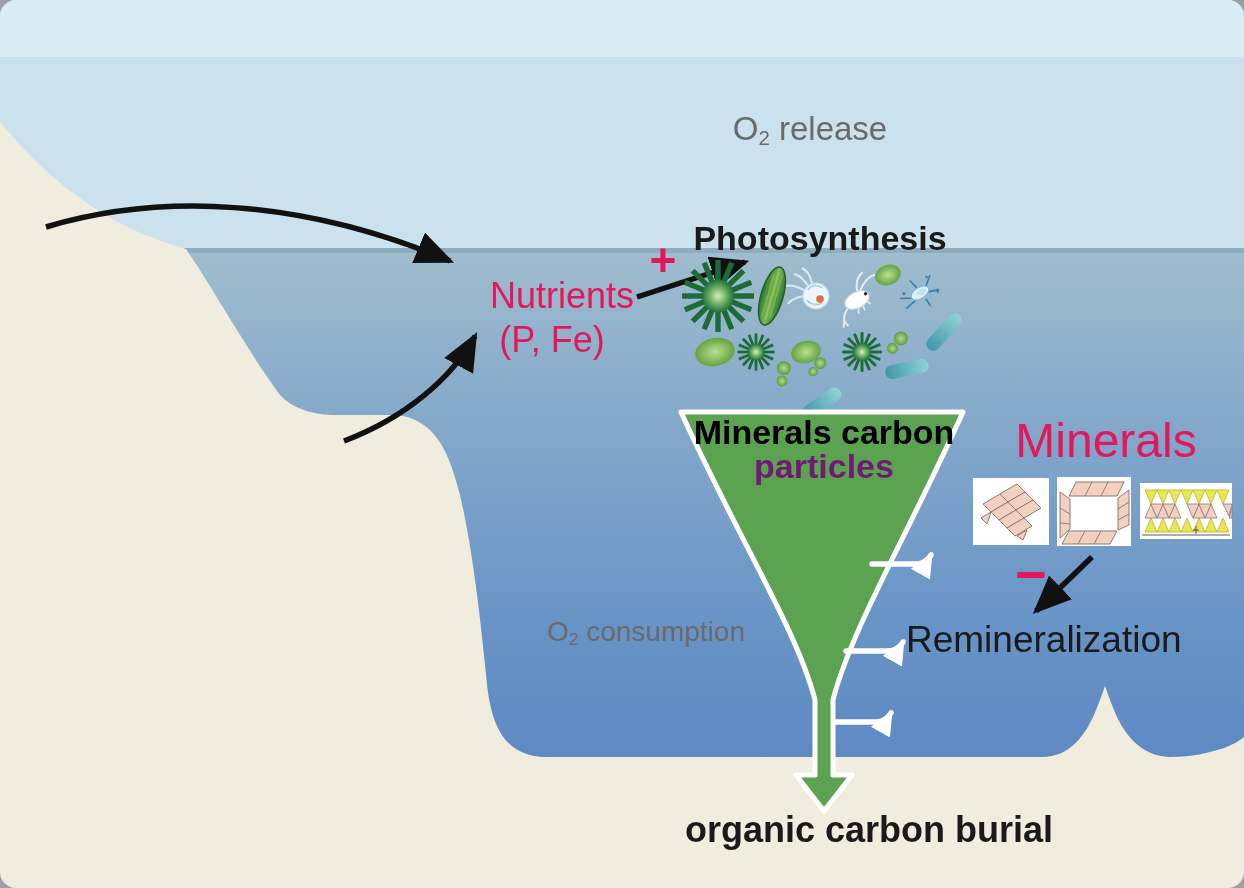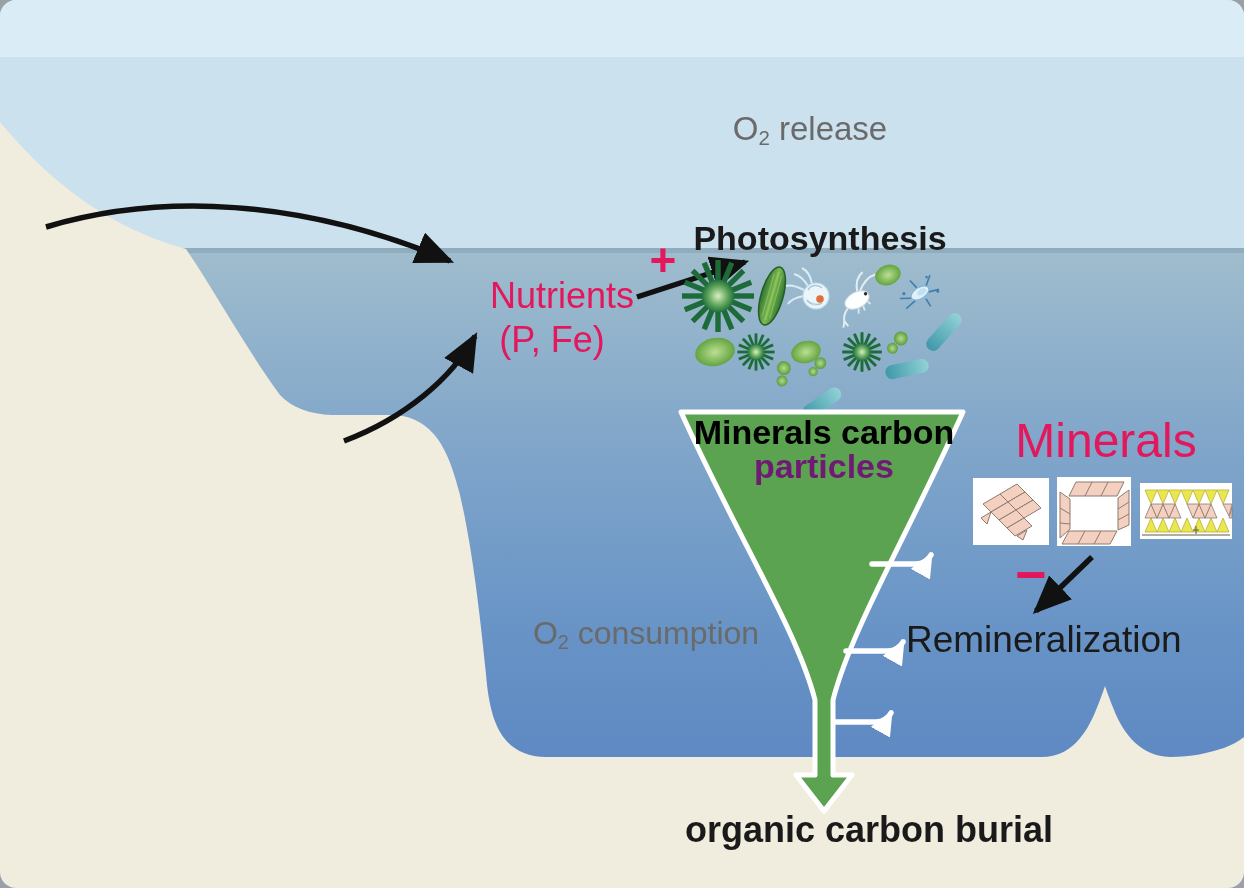--- a/index.html
+++ b/index.html
@@ -21,21 +21,21 @@
   #equation .up-arrow{display:inline-block;font-weight:900;margin-left:10px;transform:scaleY(1.05);}
   #photosynthesis{left:820px;top:221px;font-size:34px;font-weight:bold;}
   #plus-sign{left:663px;top:236px;font-size:46px;font-weight:800;}
   #nutrients-1{left:562px;top:277px;font-size:36px;}
   #nutrients-2{left:552px;top:321px;font-size:36px;text-align:right;}
   #funnel-label-1{left:824px;top:415px;font-size:34px;font-weight:700;color:#000;}
   #funnel-label-2{left:824px;top:449px;font-size:34px;font-weight:700;color:#701a75;}
   #minerals-label{left:1106px;top:416px;font-size:48px;}
   #minus-sign{left:1031px;top:546px;font-size:54px;font-weight:800;}
   #remineralization{left:906px;top:621px;font-size:37px;}
-  #o2-consumption{left:646px;top:617px;font-size:32px;}
+  #o2-consumption{left:646px;top:617px;font-size:28px;}
   #burial{left:869px;top:811px;font-size:36px;font-weight:bold;}
 </style>
 </head>
 <body>
 
 <div class="stage">
 
 <svg class="bg" width="1244" height="888" viewBox="0 0 1244 888">
   <defs>
     <linearGradient id="oceanG" x1="0" y1="248" x2="0" y2="775" gradientUnits="userSpaceOnUse">

